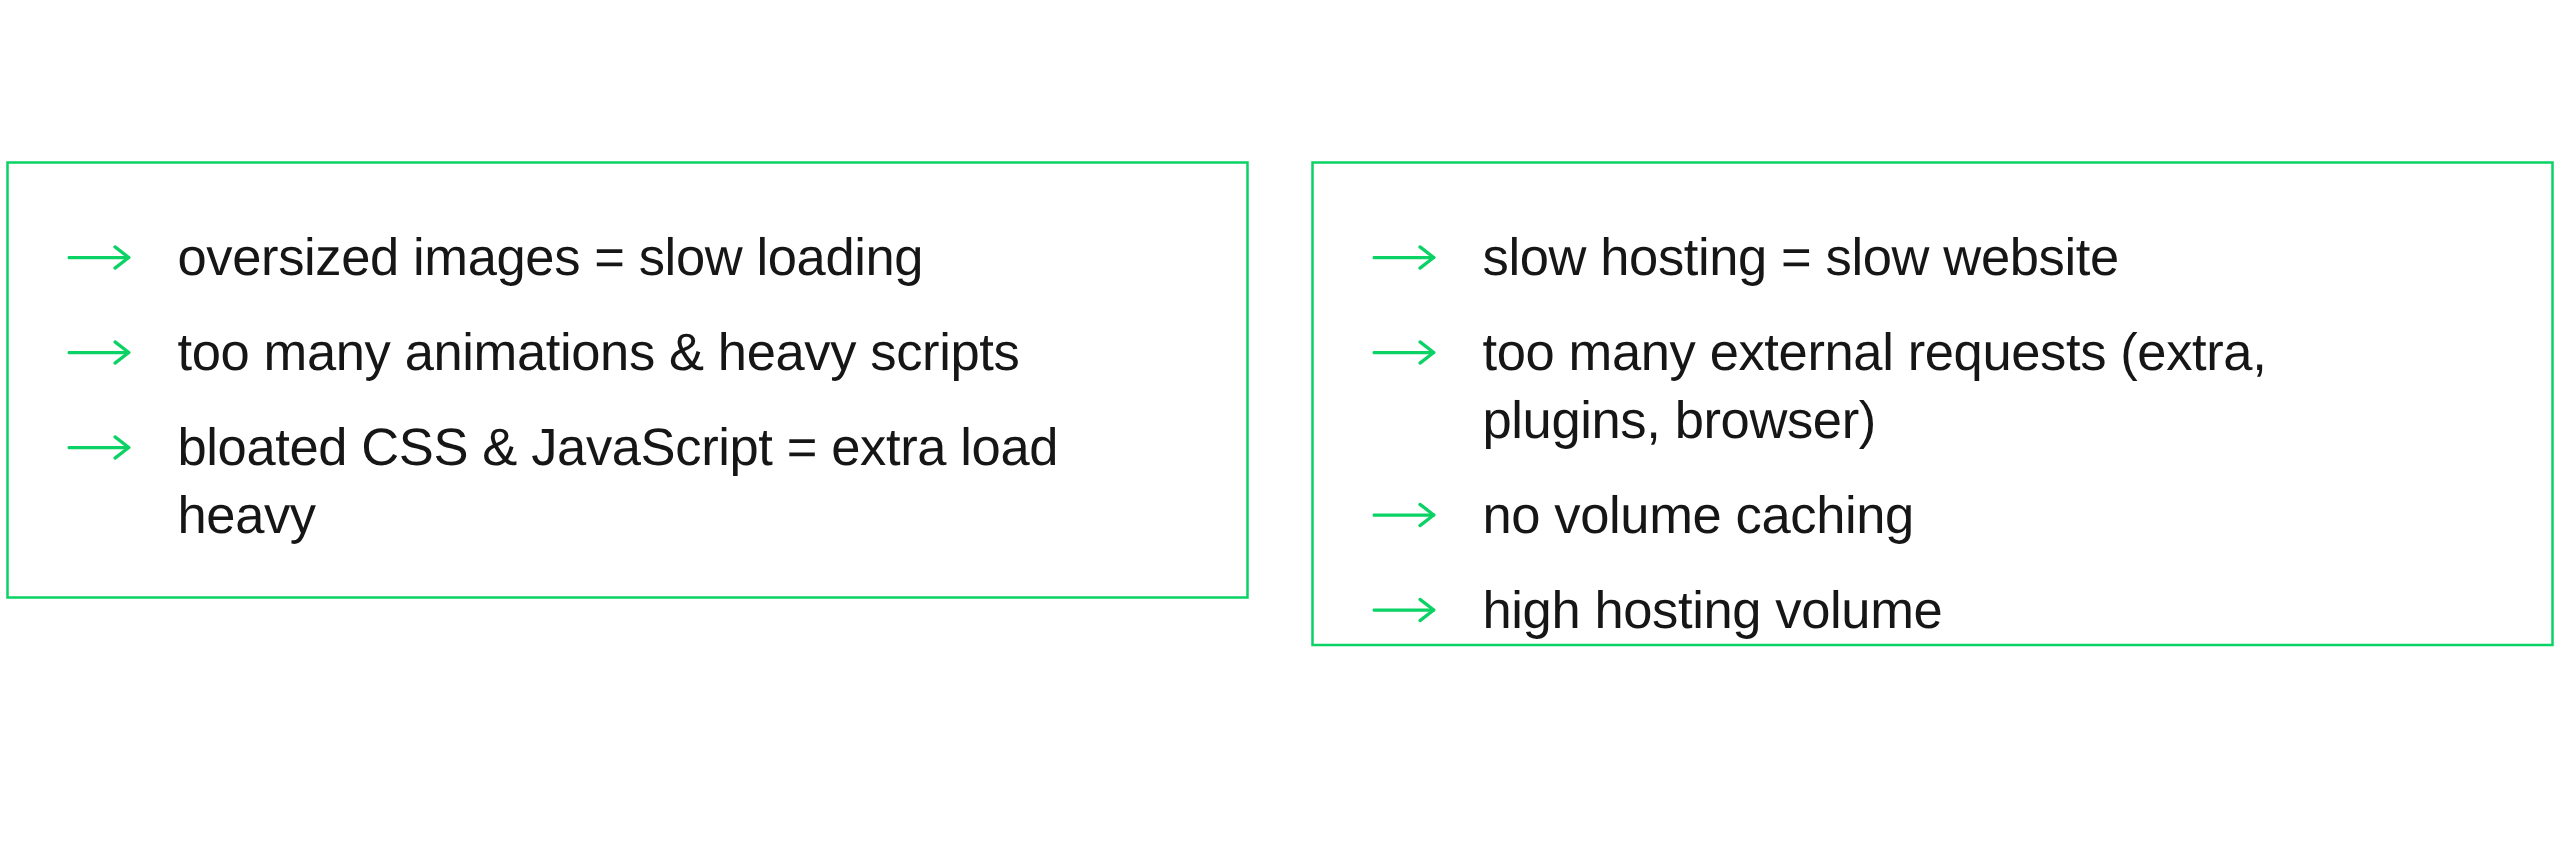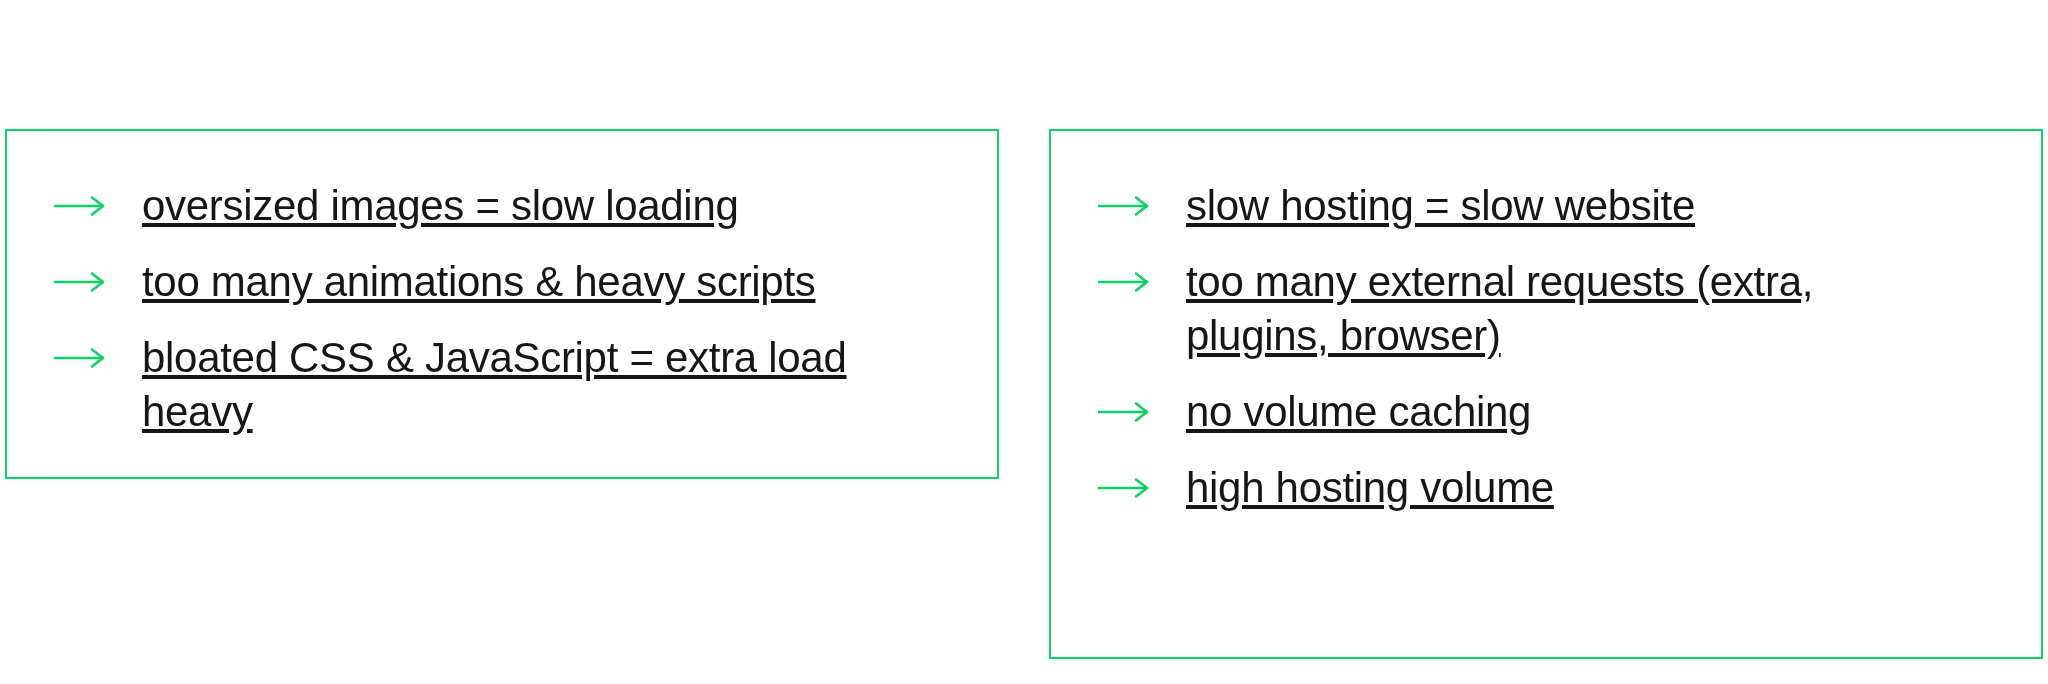--- a/index.html
+++ b/index.html
@@ -26,21 +26,21 @@
   .box-left {
     left: 5px;
     top: 129px;
     width: 994px;
     height: 350px;
   }
   .box-right {
     left: 1049px;
     top: 129px;
     width: 994px;
-    height: 530px;
+    height: 388px;
   }
   .row {
     display: flex;
     align-items: flex-start;
     margin-bottom: 22px;
   }
   .row:last-child { margin-bottom: 0; }
   .bullet {
     flex: none;
     width: 52px;
@@ -58,21 +58,21 @@
     fill: none;
     stroke-linecap: round;
     stroke-linejoin: round;
   }
   .text {
     font-size: 42px;
     line-height: 54px;
     letter-spacing: -0.3px;
     color: var(--text-color, #161616);
   }
-  .line { white-space: nowrap; text-decoration: underline; }
+  .line { white-space: nowrap; }
 </style>
 </head>
 <body>
 
 <div class="canvas">
   <section class="box box-left">
       <div class="row">
         <span class="bullet">
           <svg viewBox="0 0 52 24" aria-hidden="true">
             <path d="M1 12 H49"></path>

